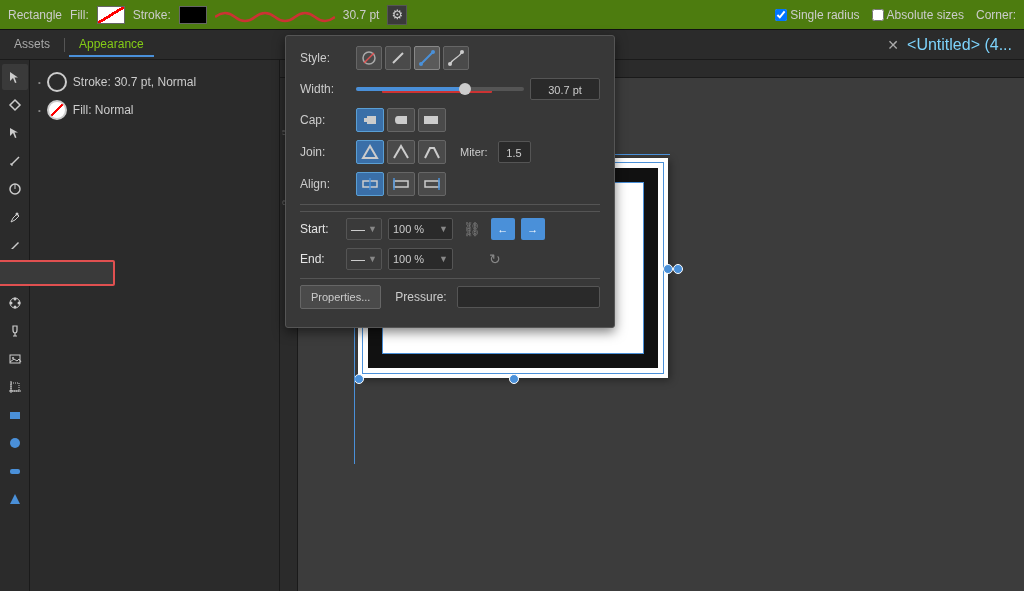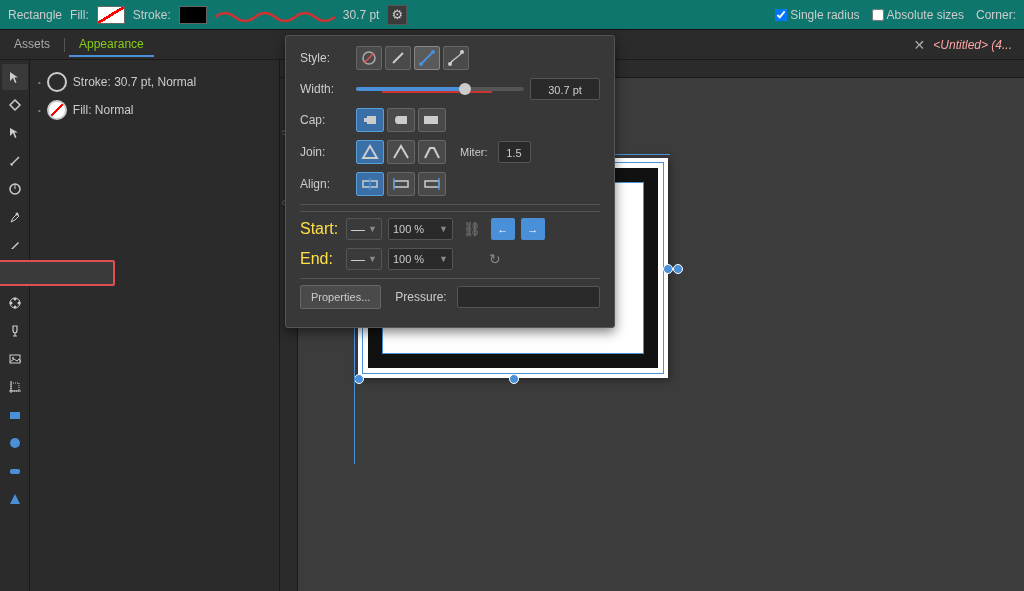--- a/index.html
+++ b/index.html
@@ -10,21 +10,21 @@
       font-family: 'Segoe UI', Arial, sans-serif;
       font-size: 12px;
       color: #ccc;
       overflow: hidden;
       position: relative;
     }
 
     
     .top-bar {
       height: 30px;
-      background: #0f766e;
+      background: #4d7c0f;
       display: flex;
       align-items: center;
       padding: 0 8px;
       gap: 8px;
       border-bottom: 1px solid #111;
     }
     .top-bar-label {
       color: #ccc;
       font-size: 12px;
     }
@@ -73,23 +73,22 @@
     .checkbox-group {
       display: flex;
       align-items: center;
       gap: 3px;
     }
     .checkbox-group input[type=checkbox] {
       width: 12px;
       height: 12px;
     }
     .title-text {
-      color: #fca5a5;
-      font-size: 12px;
-      font-style: italic;
+      color: #7dd3fc;
+      font-size: 16px;
     }
 
     
     .second-bar {
       height: 30px;
       background: #2b2b2b;
       display: flex;
       align-items: center;
       padding: 0 4px;
       border-bottom: 1px solid #1a1a1a;
@@ -226,22 +225,22 @@
       gap: 6px;
     }
     .popup-label {
       width: 50px;
       color: #ccc;
       font-size: 12px;
       flex-shrink: 0;
     }
     .popup-label-sm {
       width: 40px;
-      color: #fde047;
-      font-size: 16px;
+      color: #e5e5e5;
+      font-size: 12px;
       flex-shrink: 0;
     }
     .style-btn {
       width: 26px;
       height: 24px;
       background: #4a4a4a;
       border: 1px solid #666;
       display: flex;
       align-items: center;
       justify-content: center;

